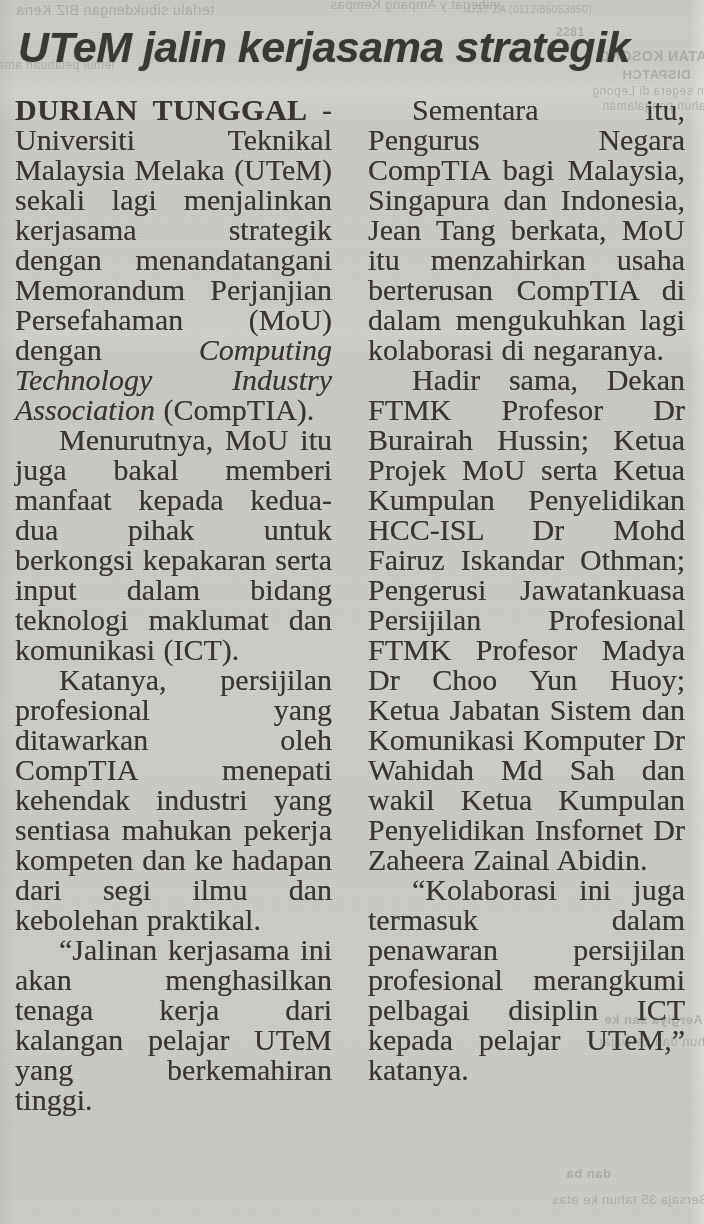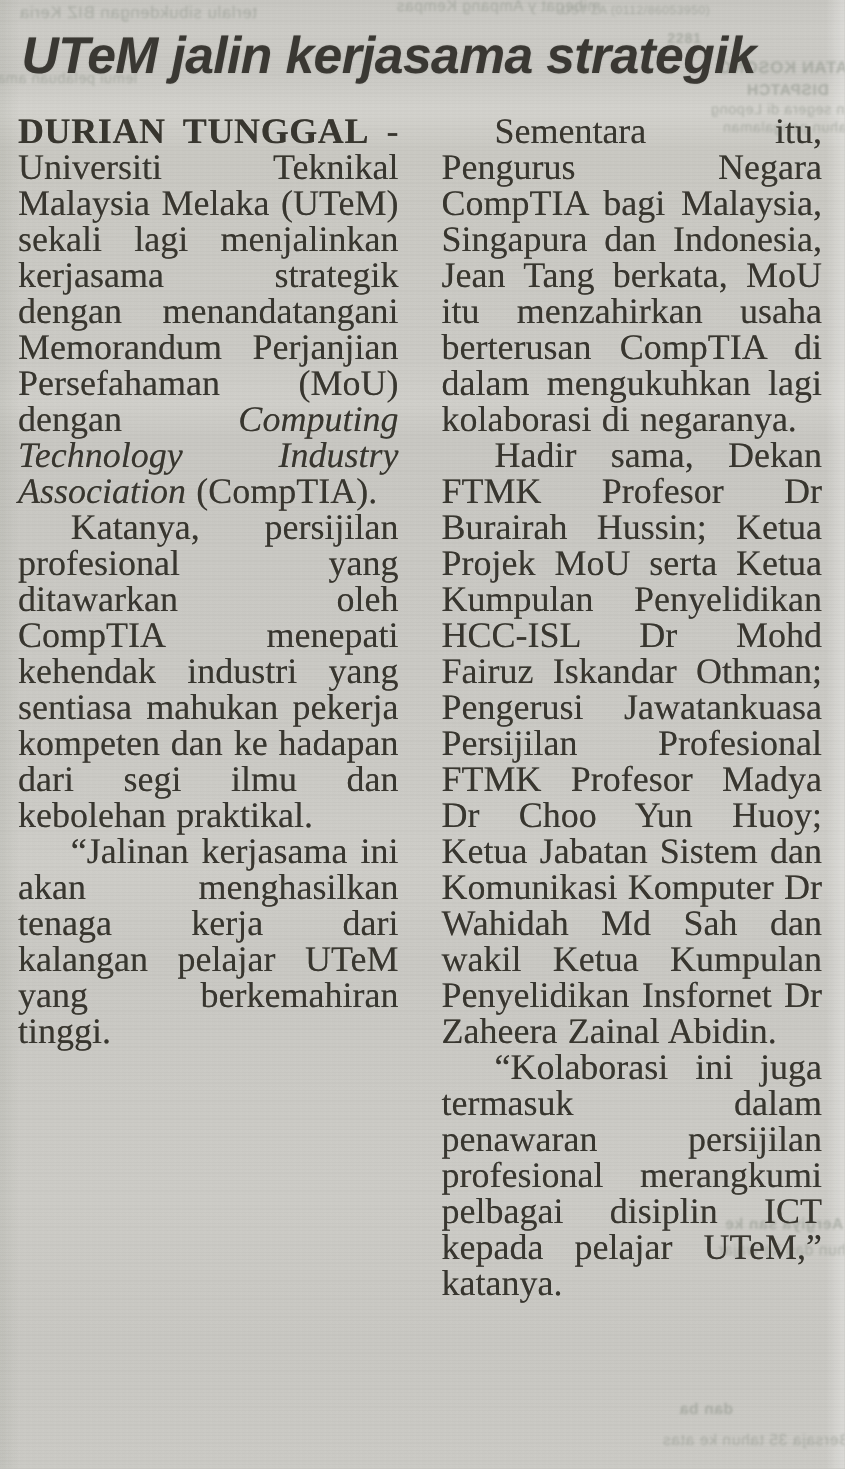--- a/index.html
+++ b/index.html
@@ -97,20 +97,21 @@
       <span class="artifact mirrored" style="left: 598px; top: 1034px; font-size: 13px;">5 tahun dan ke wajar</span>
       <span class="artifact mirrored bold" style="left: 566px; top: 1166px; font-size: 13px;">dan ba</span>
       <span class="artifact mirrored" style="left: 552px; top: 1192px; font-size: 13px;">Bersaja 35 tahun ke atas</span>
     </div>
 
   <h1 class="headline">UTeM jalin kerjasama strategik</h1>
 
   <div class="columns">
     <div class="col" id="col-left">
         <p class="no-indent"><span class="bold">DURIAN TUNGGAL</span><span> - Universiti Teknikal Malaysia Melaka (UTeM) sekali lagi menjalinkan kerjasama strategik dengan menandatangani Memorandum Perjanjian Persefahaman (MoU) dengan </span><span class="italic">Computing Technology Industry Association</span><span> (CompTIA).</span></p>
+        <p><span>Menurutnya, MoU itu juga bakal memberi manfaat kepada kedua-dua pihak untuk berkongsi kepakaran serta input dalam bidang teknologi maklumat dan komunikasi (ICT).</span></p>
         <p><span>Katanya, persijilan profesional yang ditawarkan oleh CompTIA menepati kehendak industri yang sentiasa mahukan pekerja kompeten dan ke hadapan dari segi ilmu dan kebolehan praktikal.</span></p>
         <p><span>“Jalinan kerjasama ini akan menghasilkan tenaga kerja dari kalangan pelajar UTeM yang berkemahiran tinggi.</span></p>
       </div>
     <div class="col" id="col-right">
         <p><span>Sementara itu, Pengurus Negara CompTIA bagi Malaysia, Singapura dan Indonesia, Jean Tang berkata, MoU itu menzahirkan usaha berterusan CompTIA di dalam mengukuhkan lagi kolaborasi di negaranya.</span></p>
         <p><span>Hadir sama, Dekan FTMK Profesor Dr Burairah Hussin; Ketua Projek MoU serta Ketua Kumpulan Penyelidikan HCC-ISL Dr Mohd Fairuz Iskandar Othman; Pengerusi Jawatankuasa Persijilan Profesional FTMK Profesor Madya Dr Choo Yun Huoy; Ketua Jabatan Sistem dan Komunikasi Komputer Dr Wahidah Md Sah dan wakil Ketua Kumpulan Penyelidikan Insfornet Dr Zaheera Zainal Abidin.</span></p>
         <p><span>“Kolaborasi ini juga termasuk dalam penawaran persijilan profesional merangkumi pelbagai disiplin ICT kepada pelajar UTeM,” katanya.</span></p>
       </div>
   </div>
 

